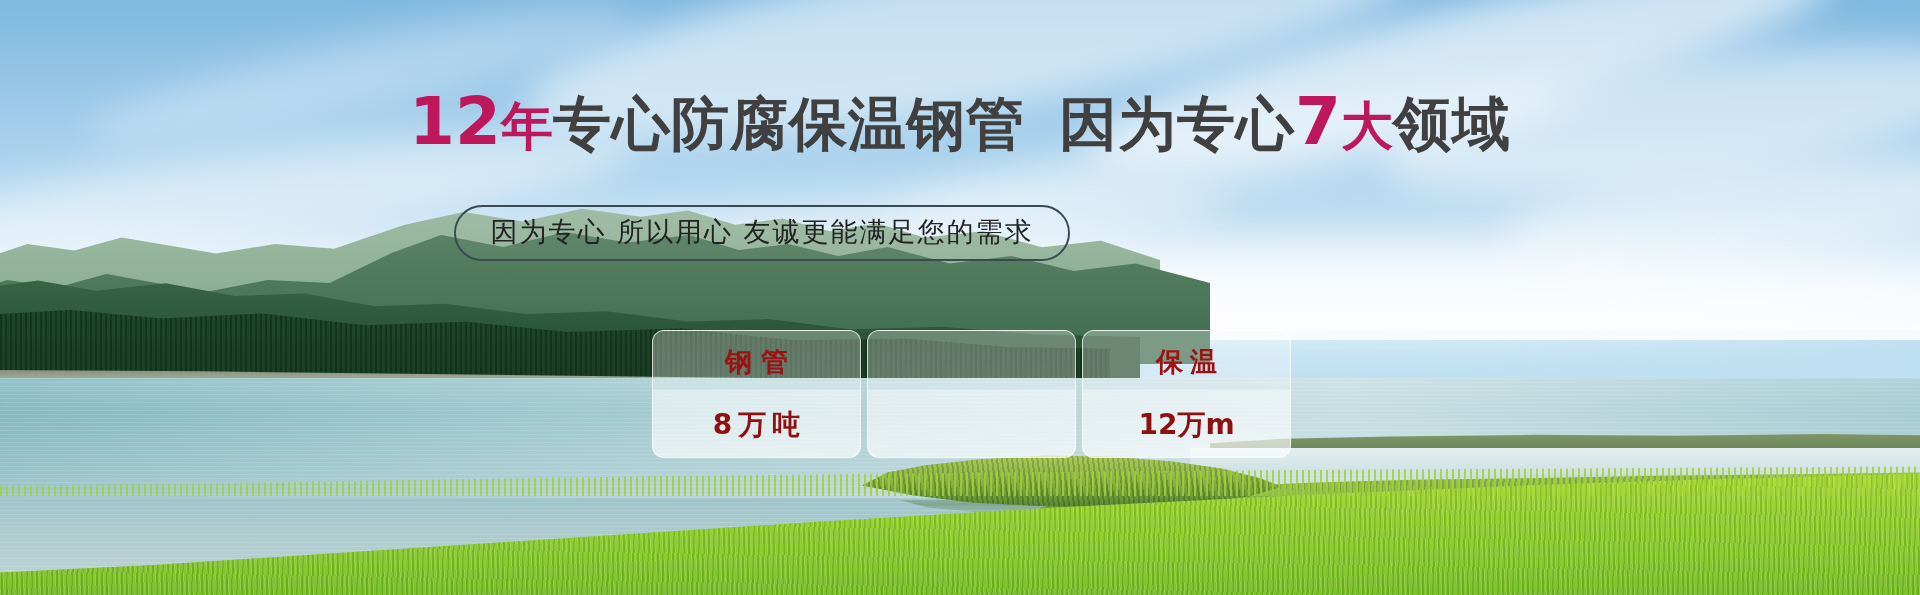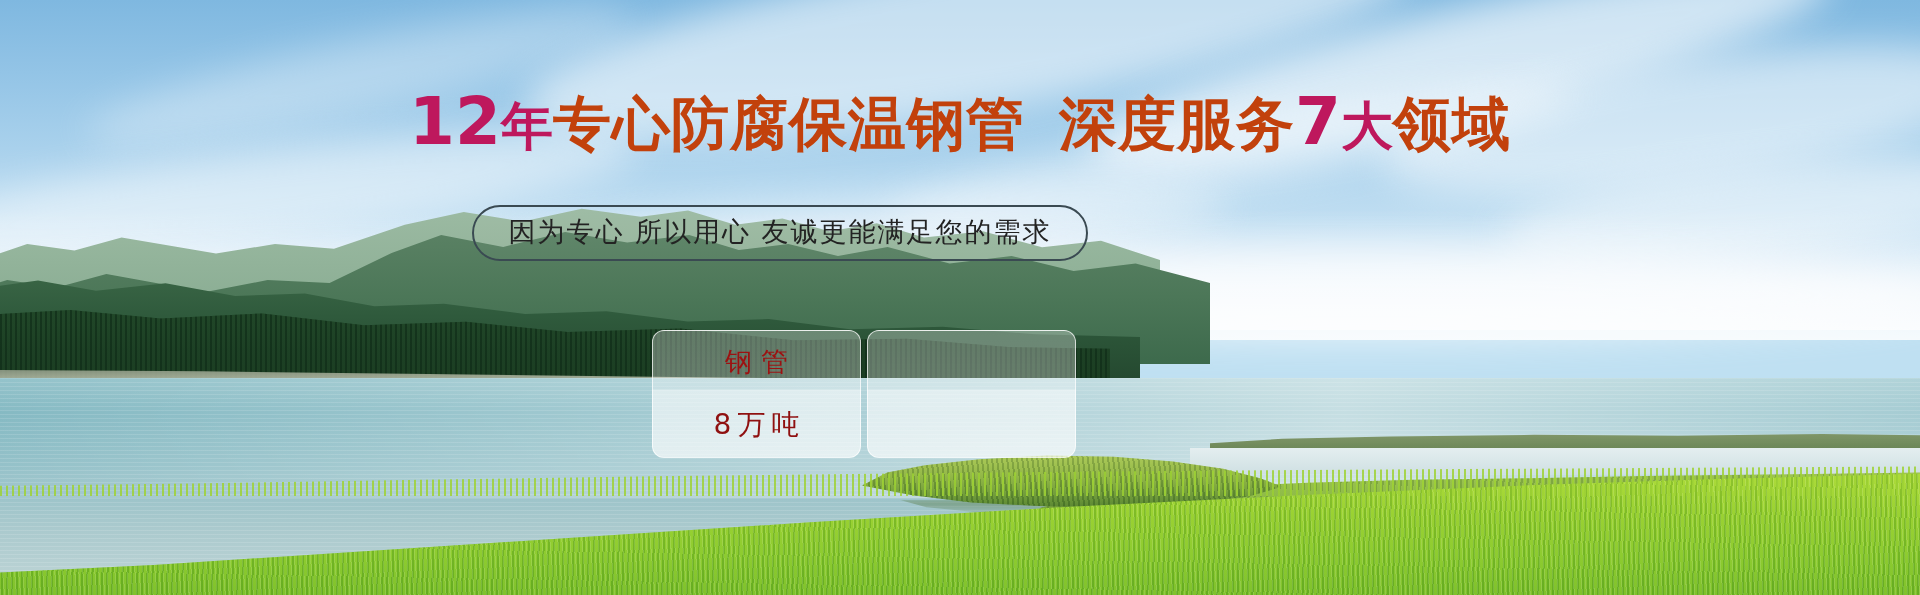--- a/index.html
+++ b/index.html
@@ -153,42 +153,42 @@
     opacity:.85;
   }
 
   
   .headline{
     position:absolute; left:0; top:89px; width:1920px;
     text-align:center; white-space:nowrap;
     font-size:58px; font-weight:bold; letter-spacing:1px; line-height:1.0;
     font-family:"DejaVu Sans","Liberation Sans",sans-serif;
   }
-  .hl-dark{ color:#c2410c;text-align:center; }
+  .hl-dark{ color:#404040;text-align:center; }
   .hl-red{ color:#be185d; font-size:66px; letter-spacing:0px; }
   .hl-gap{ display:inline-block; width:34px; }
 
   .subtitle-wrap{
-    position:absolute; left:0; top:205px; width:1524px; text-align:center;margin-left:18px;
+    position:absolute; left:0; top:205px; width:1524px; text-align:center;
   }
   .subtitle{
     display:inline-block;
     border:2px solid #3a4a52;
     border-radius:30px;
     padding:7px 34px 9px 34px;
     font-size:27px; color:#232323; letter-spacing:2px;
     font-family:"DejaVu Sans","Liberation Sans",sans-serif;
     white-space:nowrap;
     background:rgba(255,255,255,.04);
   }
 
   
   .cards{
     position:absolute; left:652px; top:330px; width:640px; height:101px;
-    display:flex; gap:6px;
+    display:flex; gap:6px;font-weight:bold;
   }
   .card{
     width:209px; height:128px;
     border-radius:12px;
     border:1px solid rgba(255,255,255,.72);
     background:linear-gradient(to bottom,rgba(255,255,255,.30) 0%,rgba(255,255,255,.34) 46%,rgba(255,255,255,.60) 47%,rgba(255,255,255,.66) 100%);
     display:flex; flex-direction:column; align-items:center; justify-content:center;
     overflow:hidden;
   }
   .card-label{
@@ -241,35 +241,41 @@
   <div class="marsh-edge"></div>
 
   <div class="island-refl"></div>
   <div class="island"></div>
 
   <div class="grass"></div>
   <div class="grass-blades"></div>
   <div class="grass-top-fringe"></div>
 
   <div class="headline">
-    <span class="hl-red">12</span><span class="hl-red" style="font-size:52px">年</span><span class="hl-dark">专心防腐保温钢管</span><span class="hl-gap"></span><span class="hl-dark">深度服务</span><span class="hl-red">7</span><span class="hl-red" style="font-size:52px">大</span><span class="hl-dark">领域</span>
+    <span class="hl-red">12</span><span class="hl-red" style="font-size:52px">年</span><span class="hl-dark">专心防腐保温钢管</span><span class="hl-gap"></span><span class="hl-dark">因为专心</span><span class="hl-red">7</span><span class="hl-red" style="font-size:52px">大</span><span class="hl-dark">领域</span>
   </div>
 
   <div class="subtitle-wrap">
     <span class="subtitle">因为专心 所以用心  友诚更能满足您的需求</span>
   </div>
 
   <div class="cards">
 
     <div class="card card-1">
       <div class="card-label">钢管</div>
       <div class="card-value">
         <span>8万吨</span>
       </div>
     </div>
 
     <div class="card card-2">
     </div>
 
+    <div class="card card-3">
+      <div class="card-label">保温</div>
+      <div class="card-value">
+        <span>12万m</span>
+      </div>
+    </div>
 
   </div>
 
 </div>
 
 </body></html>

